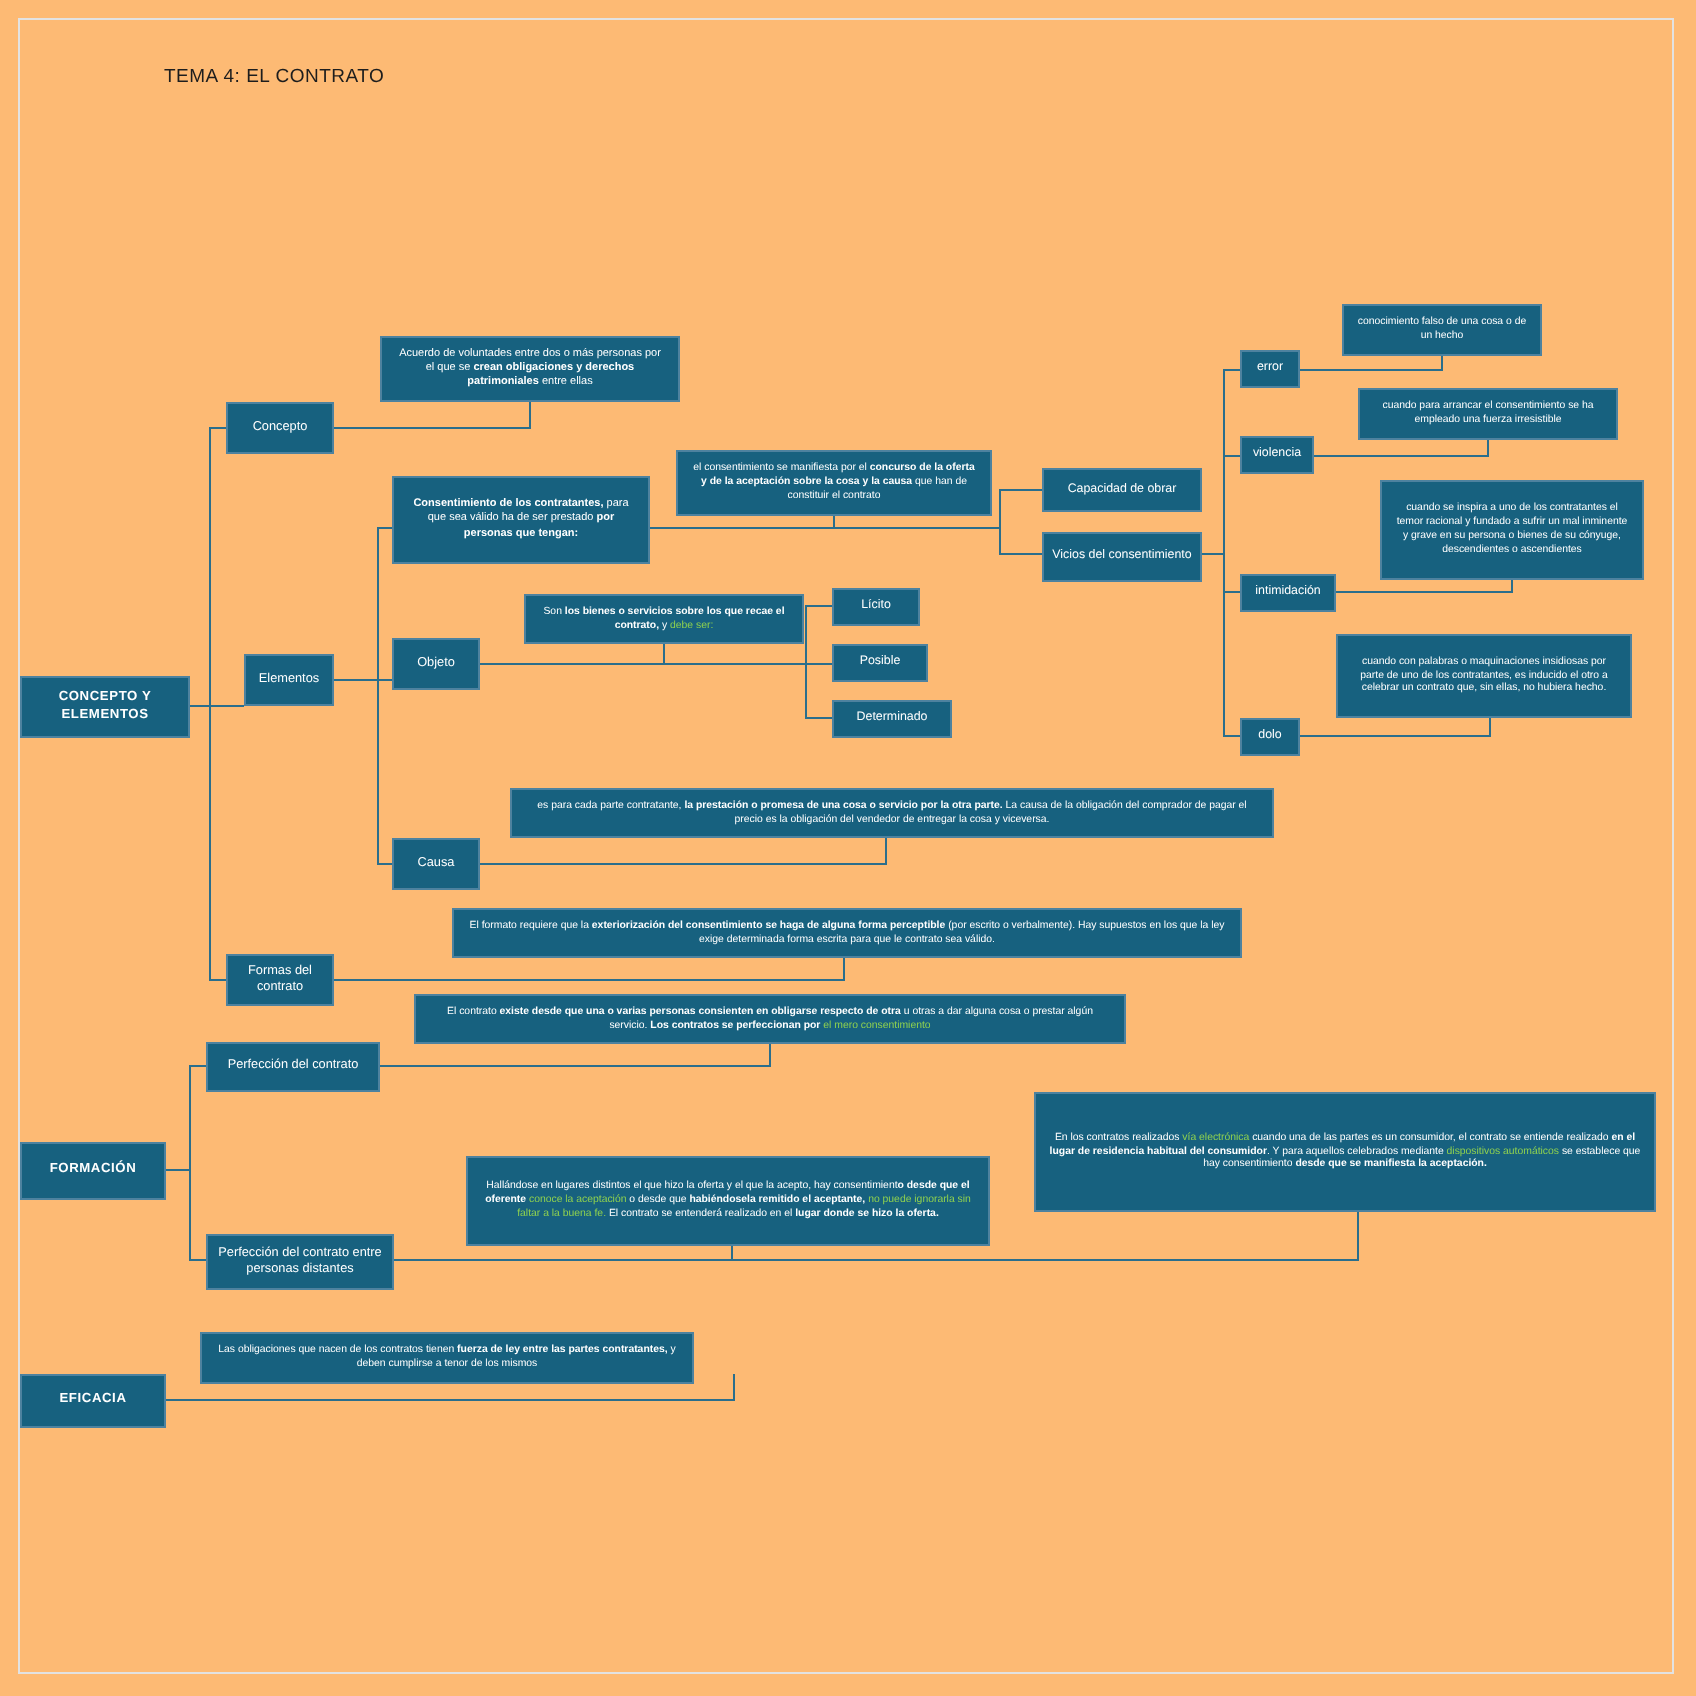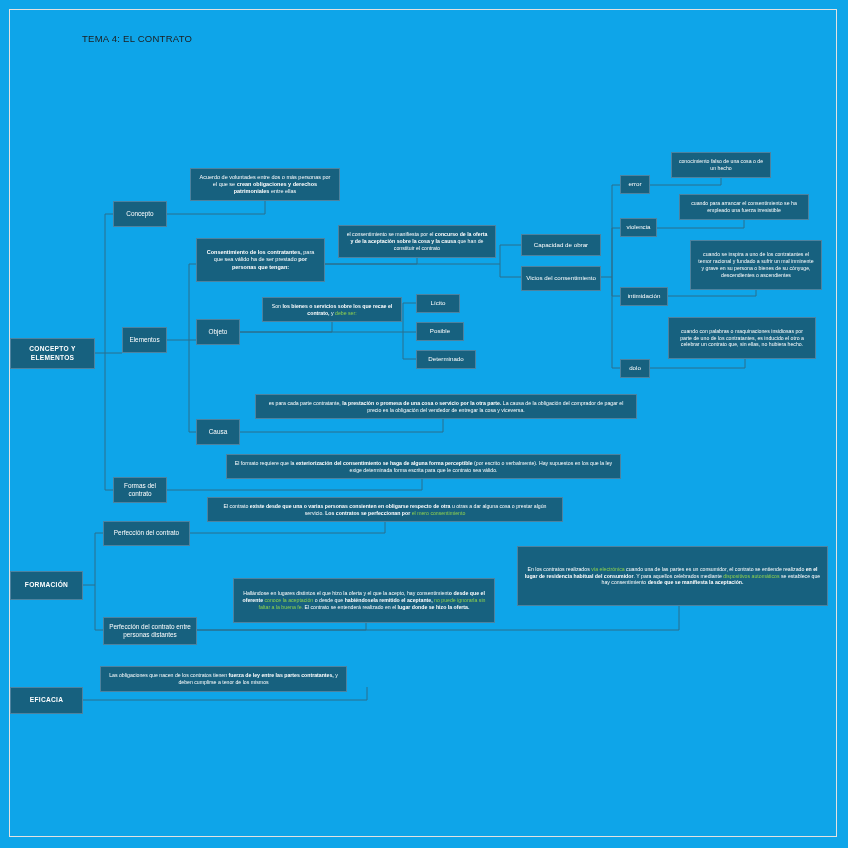--- a/index.html
+++ b/index.html
@@ -1,18 +1,18 @@
 <!DOCTYPE html>
 <html><head>
 <meta charset="utf-8">
 <style>
   html,body{margin:0;padding:0;background:#ffffff;}
   body{width:848px;height:848px;position:relative;overflow:hidden;
        font-family:"Liberation Sans","DejaVu Sans",sans-serif;}
-  #page{position:absolute;left:0;top:0;width:848px;height:848px;background:#0ea5e9;}
+  #page{position:absolute;left:0;top:0;width:848px;height:848px;background:#fdba74;}
   #frame{position:absolute;left:9px;top:9px;width:828px;height:828px;
          border:1px solid #e2e2e2;box-sizing:border-box;}
   #title{position:absolute;left:82px;top:33px;font-size:9.5px;color:#1d1d1d;
          letter-spacing:.25px;white-space:nowrap;}
   svg#links{position:absolute;left:0;top:0;width:848px;height:848px;overflow:visible;}
   .node{position:absolute;box-sizing:border-box;background:#17617f;
         border:1px solid #4d829f;color:#ffffff;display:flex;align-items:center;
         justify-content:center;text-align:center;line-height:1.32;
         padding:2px 4px;overflow:hidden;}
   .node .tx{display:block;width:100%;}

